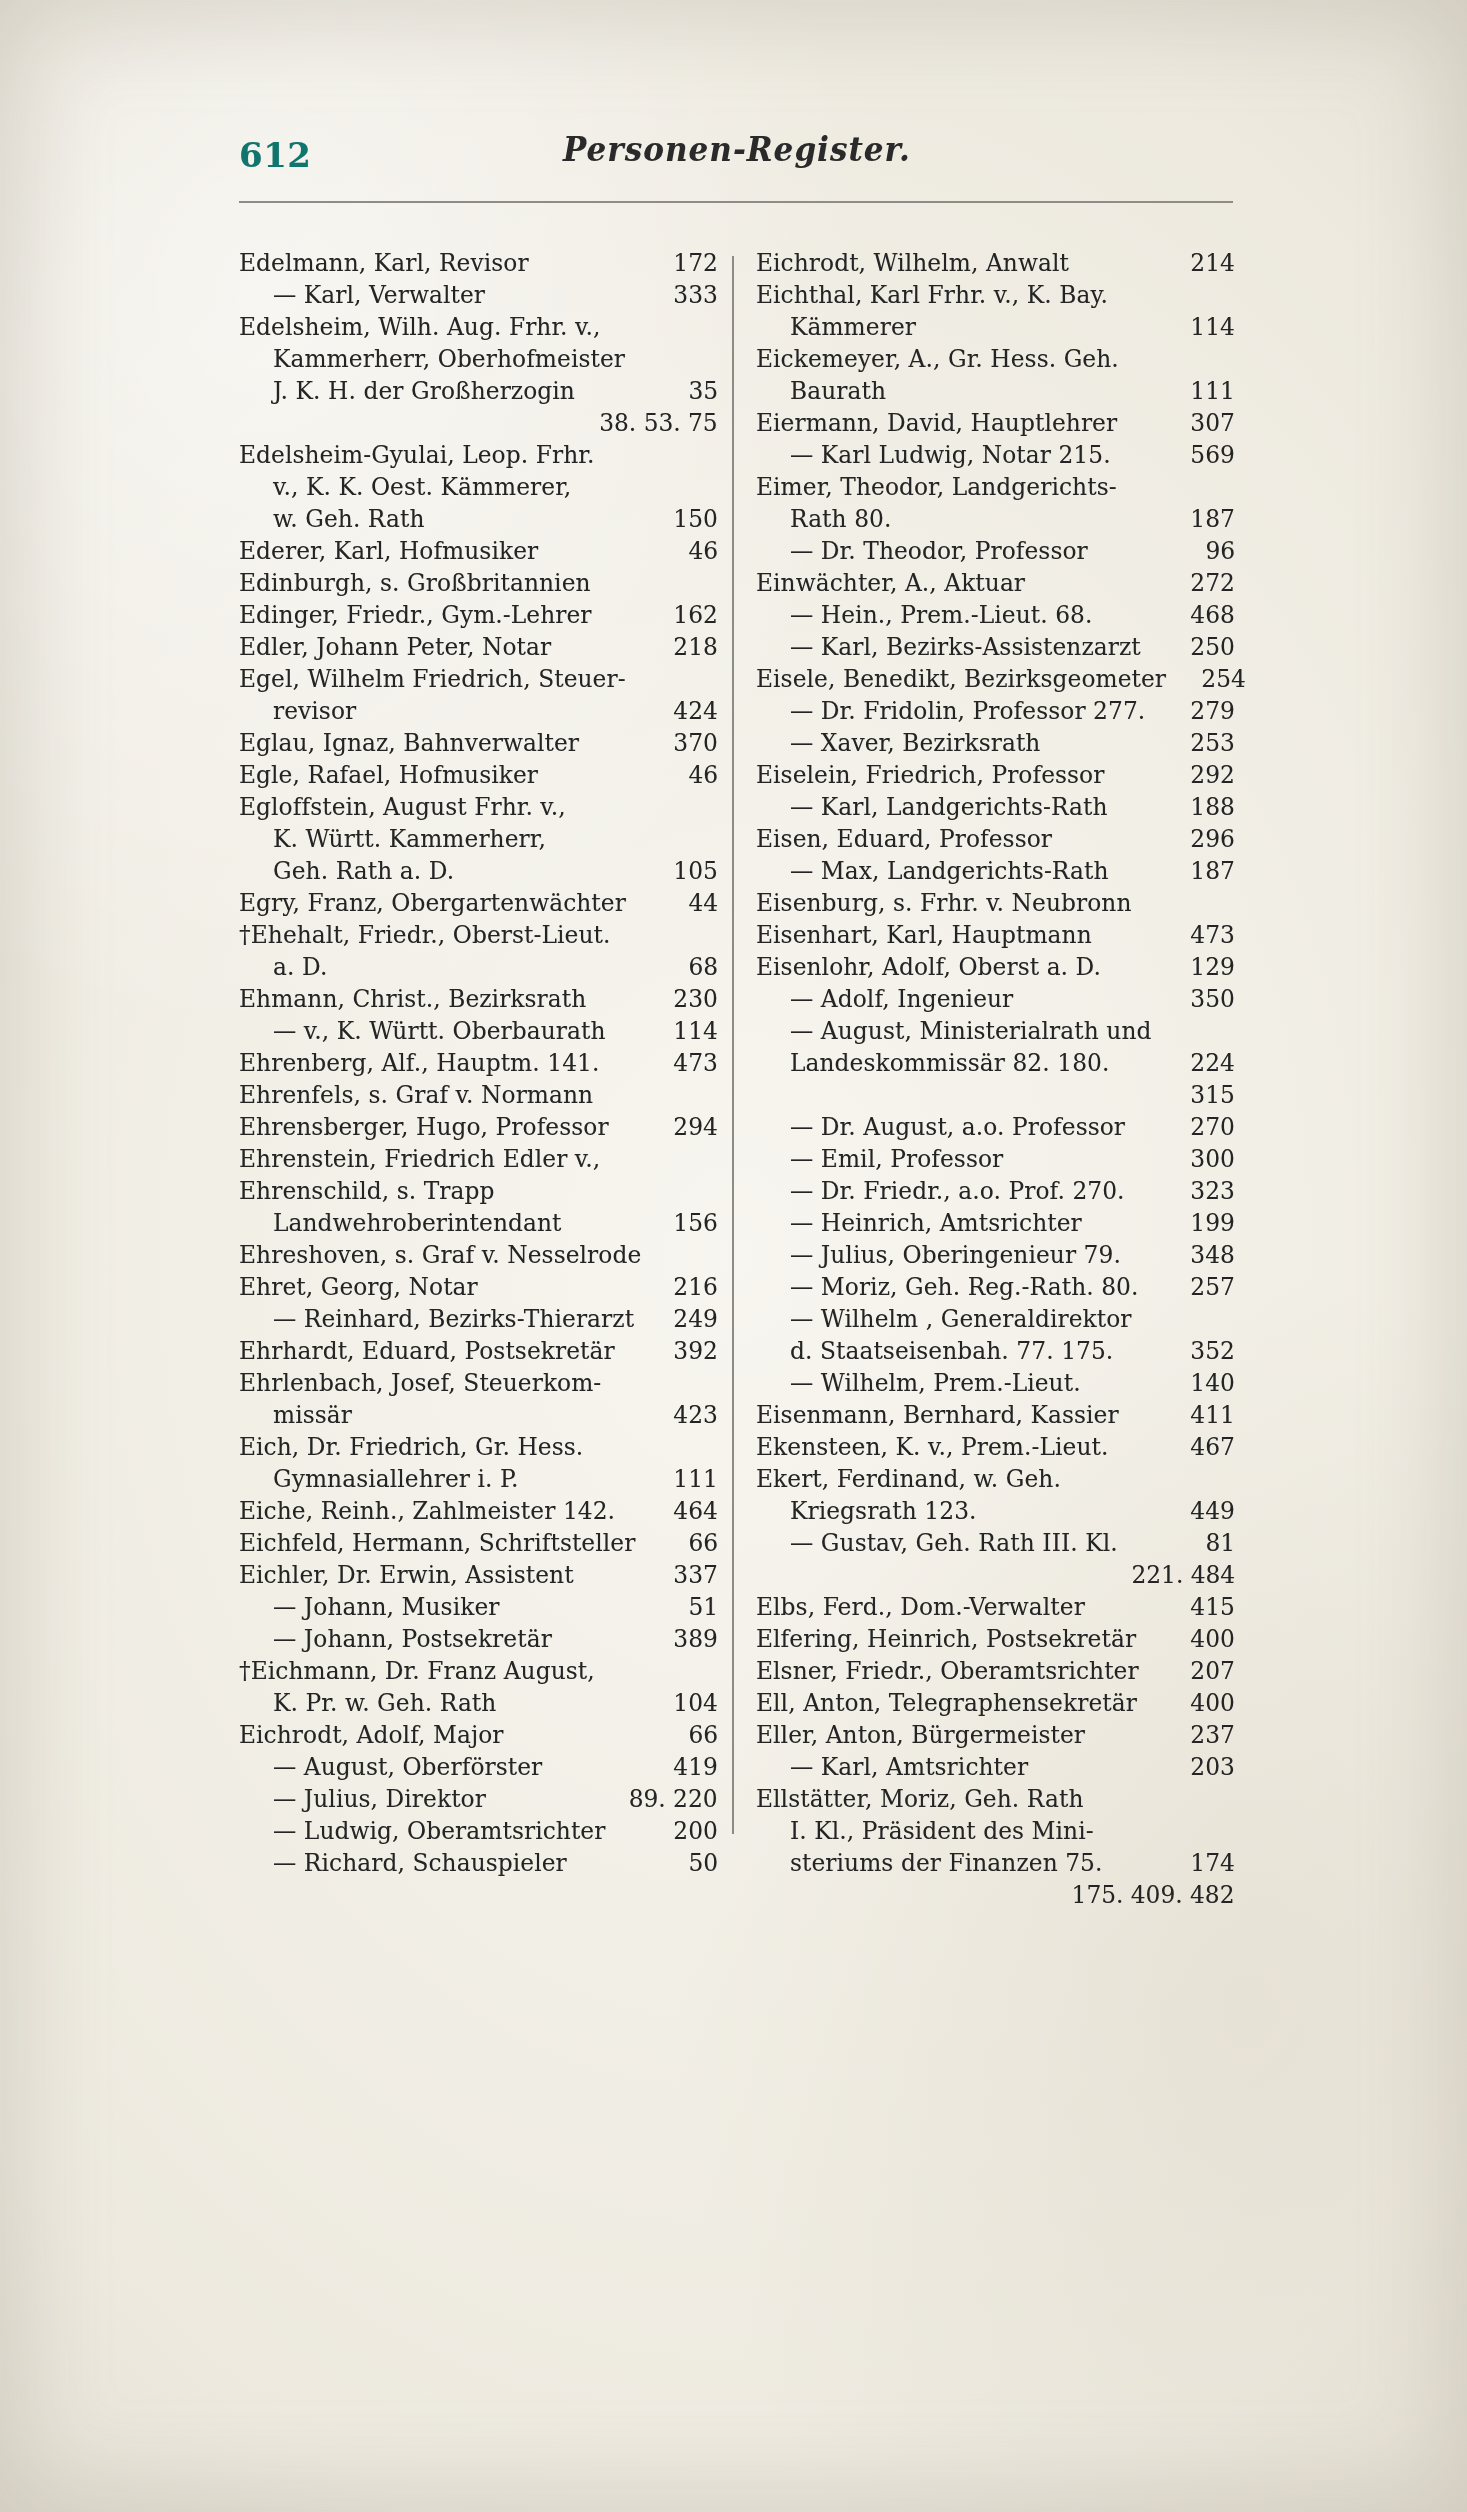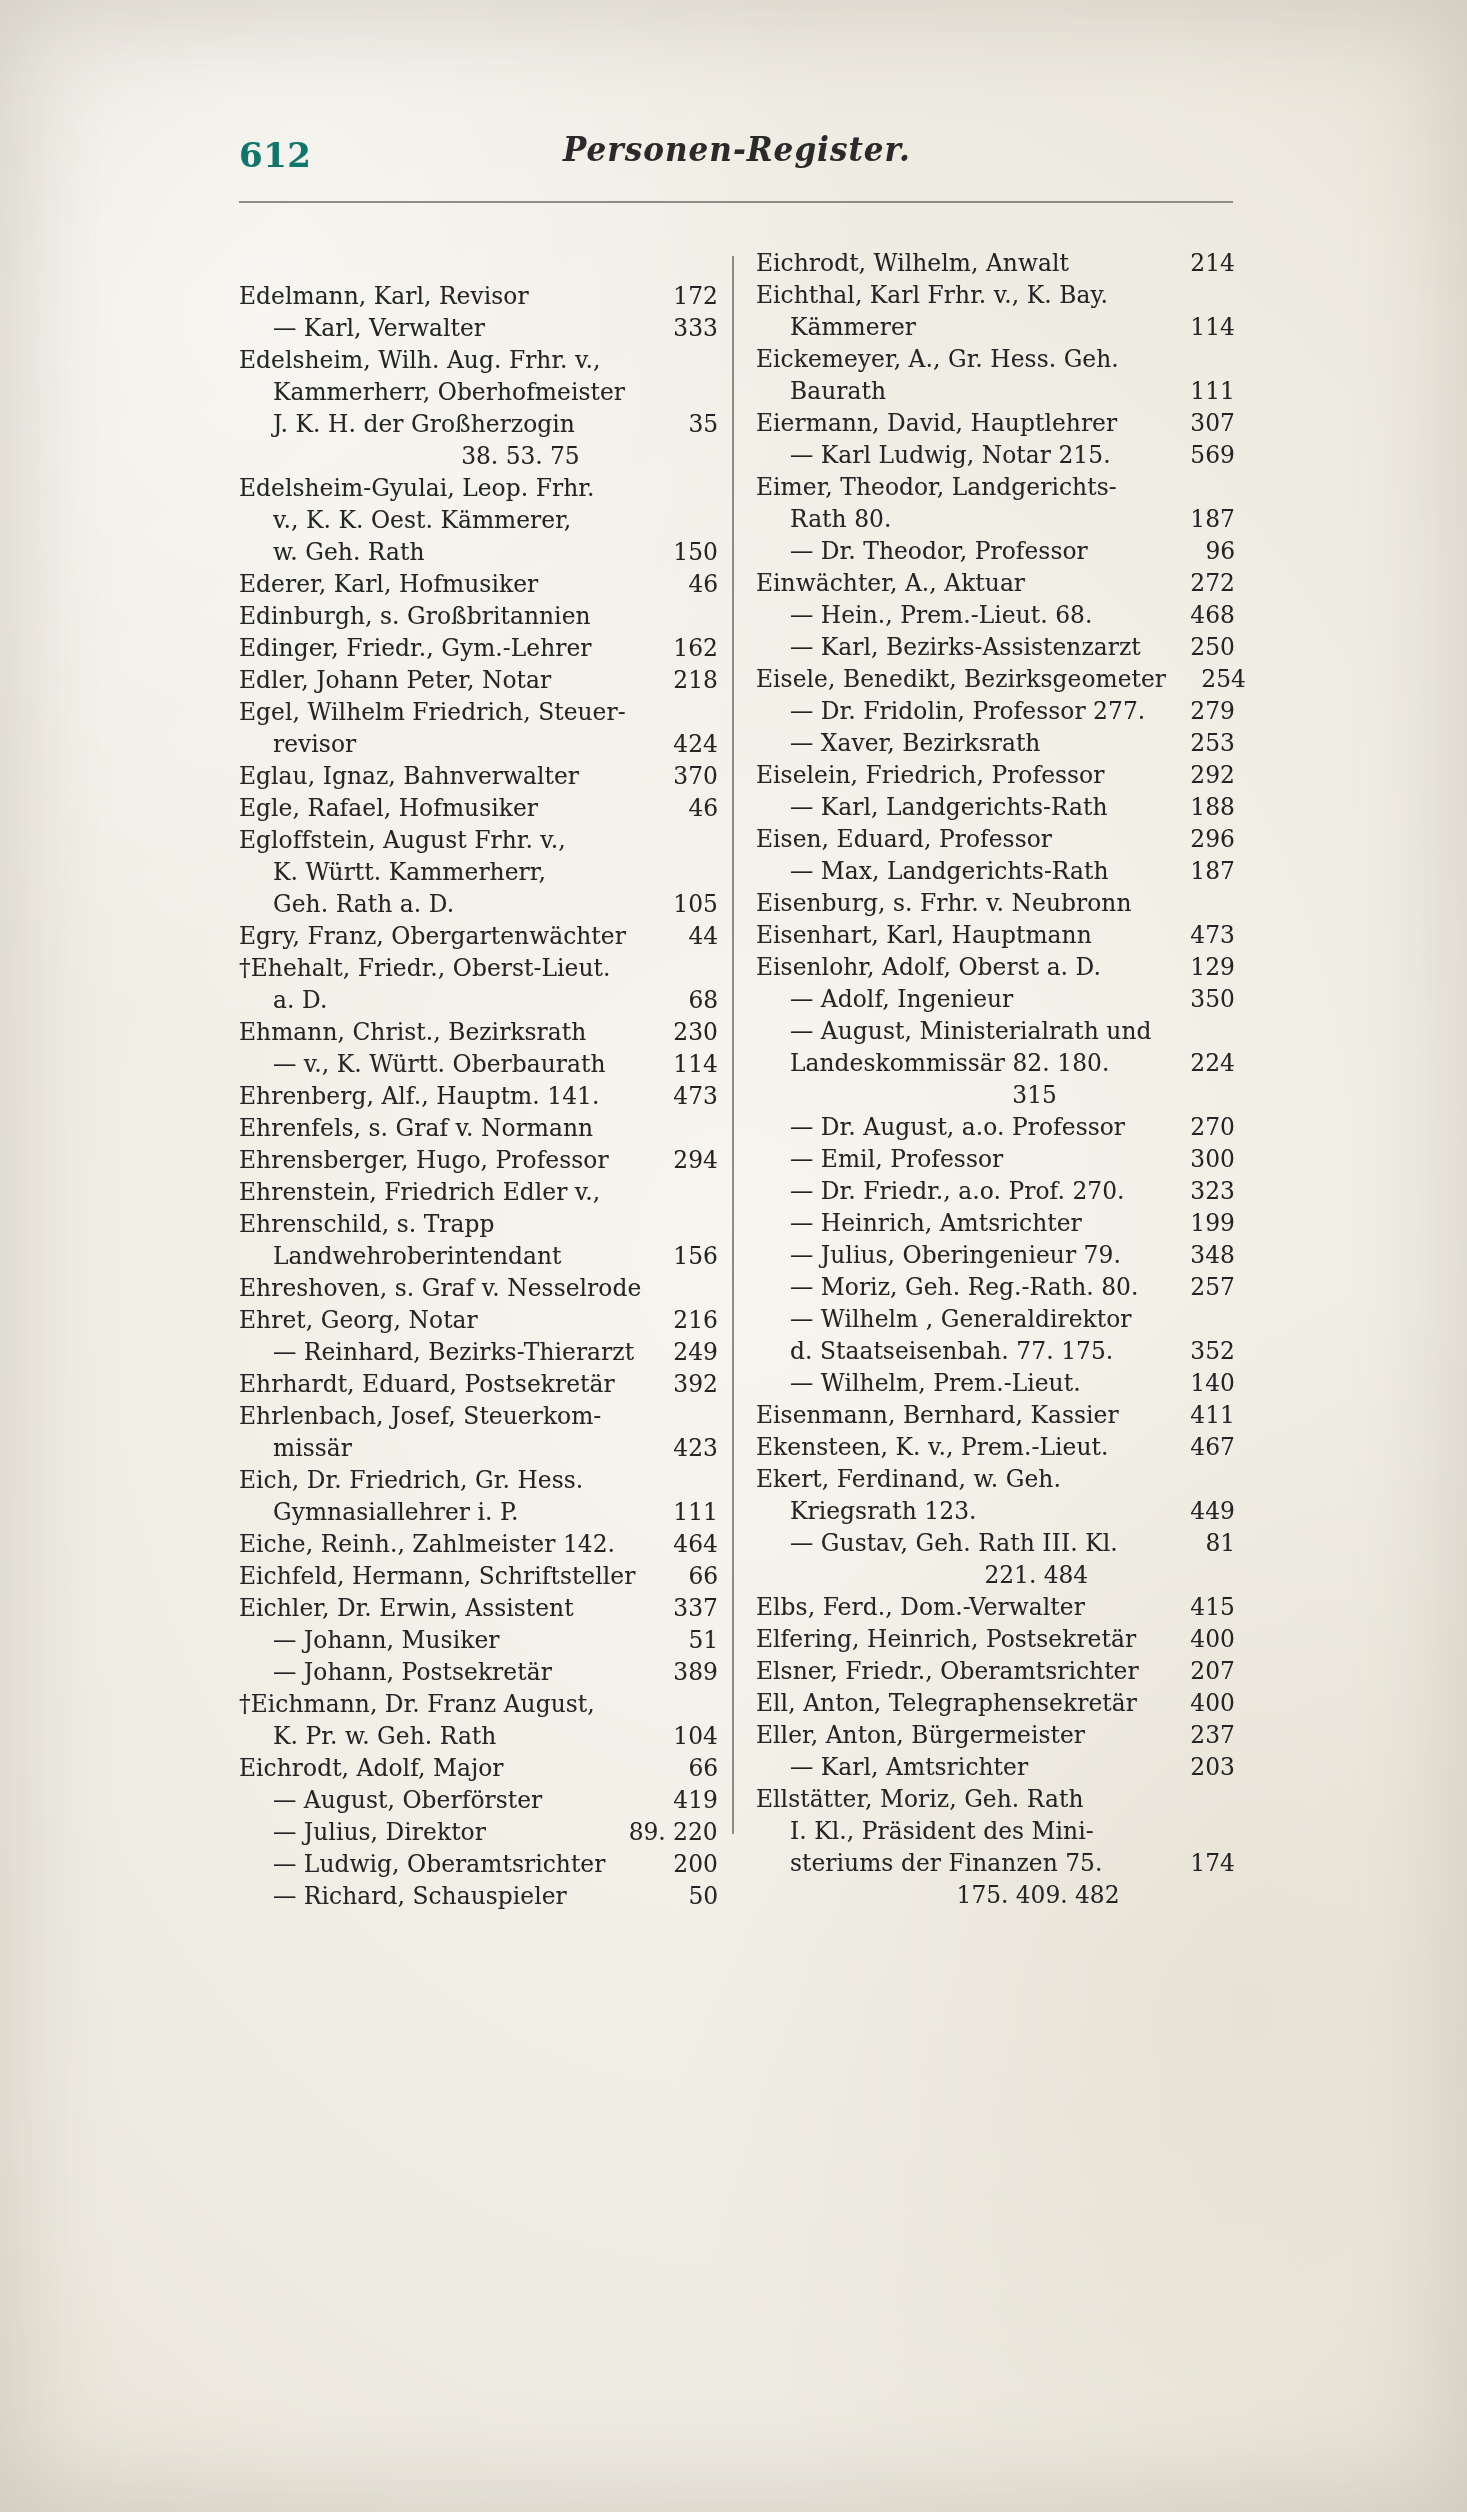--- a/index.html
+++ b/index.html
@@ -85,21 +85,21 @@
     left: 239px;
     top: 251px;
     width: 996px;
     display: flex;
     gap: 0;
   }
   .col {
     width: 479px;
     flex: 0 0 479px;
   }
-  .col-left  { padding-right: 9.8px; margin-top: 33px; }
+  .col-left  { padding-right: 9.8px; }
   .col-right { padding-left: 28px; }
 
   .col-divider {
     position: absolute;
     left: 732px;
     top: 256px;
     width: 1.6px;
     height: 1578px;
     background: #8d8b85;
   }
@@ -129,21 +129,21 @@
     font-size: 24.5px;
     color: #242424;
     white-space: nowrap;
     padding-left: 12px;
     transform: scaleX(0.95);
     transform-origin: right center;
   }
   
   .ind-0 { padding-left: 0; }
   .ind-1 { padding-left: 34px; }
-  .ind-2 { padding-left: 65px; justify-content: center; }
+  .ind-2 { padding-left: 65px; }
 
   
   .etext, .enum, .folio, .running-title {
     text-shadow: 0.3px 0.2px 0 rgba(60,58,54,0.22);
   }
 </style>
 </head>
 <body>
 
 <div class="page">

